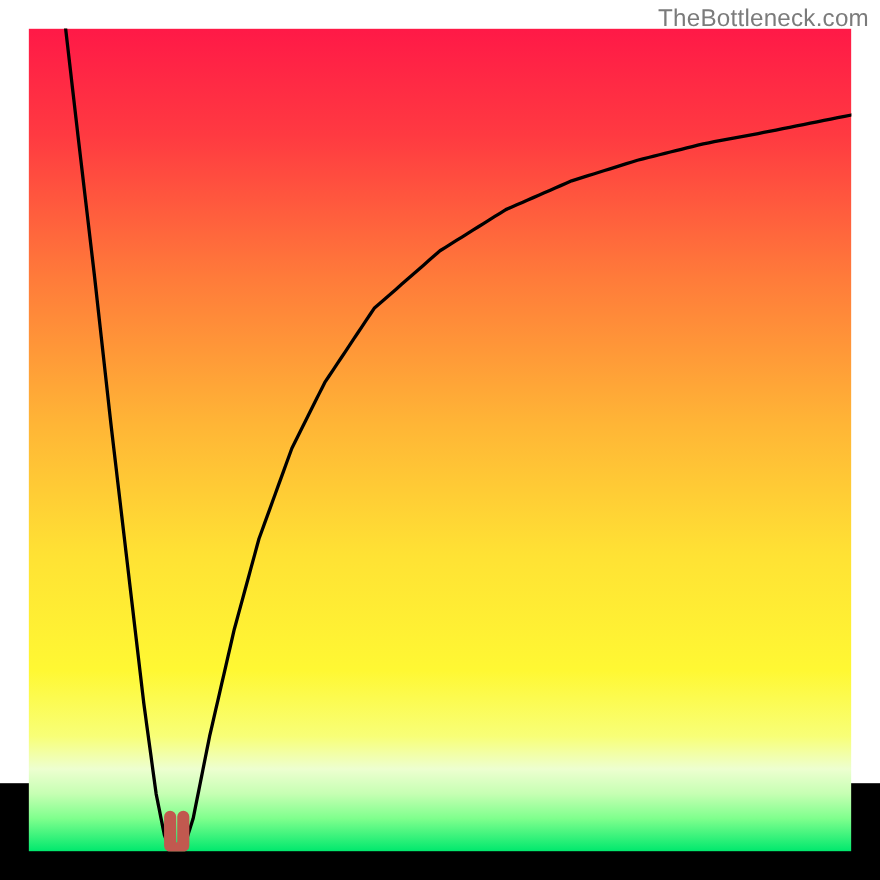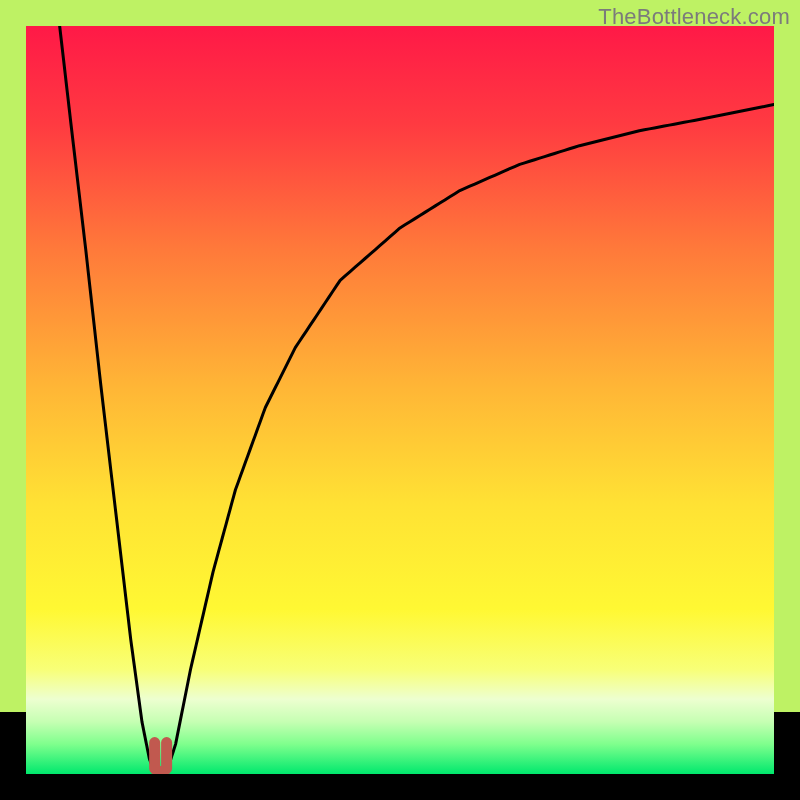--- a/index.html
+++ b/index.html
@@ -7,21 +7,21 @@
     padding: 0;
     width: 800px;
     height: 800px;
     overflow: hidden;
     background: #000;
     font-family: Arial, Helvetica, sans-serif;
   }
   .outer {
     width: 800px;
     height: 712px;
-    background: #bef264;
+    background: #ffffff;
     position: relative;
   }
   .plot {
     position: absolute;
     left: 26px;
     top: 26px;
     width: 748px;
     height: 748px;
   }
   .plot svg {

